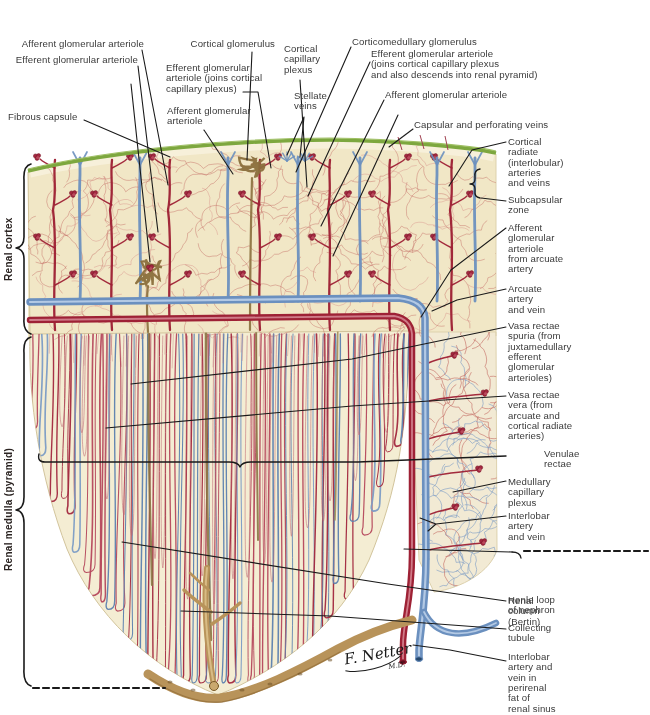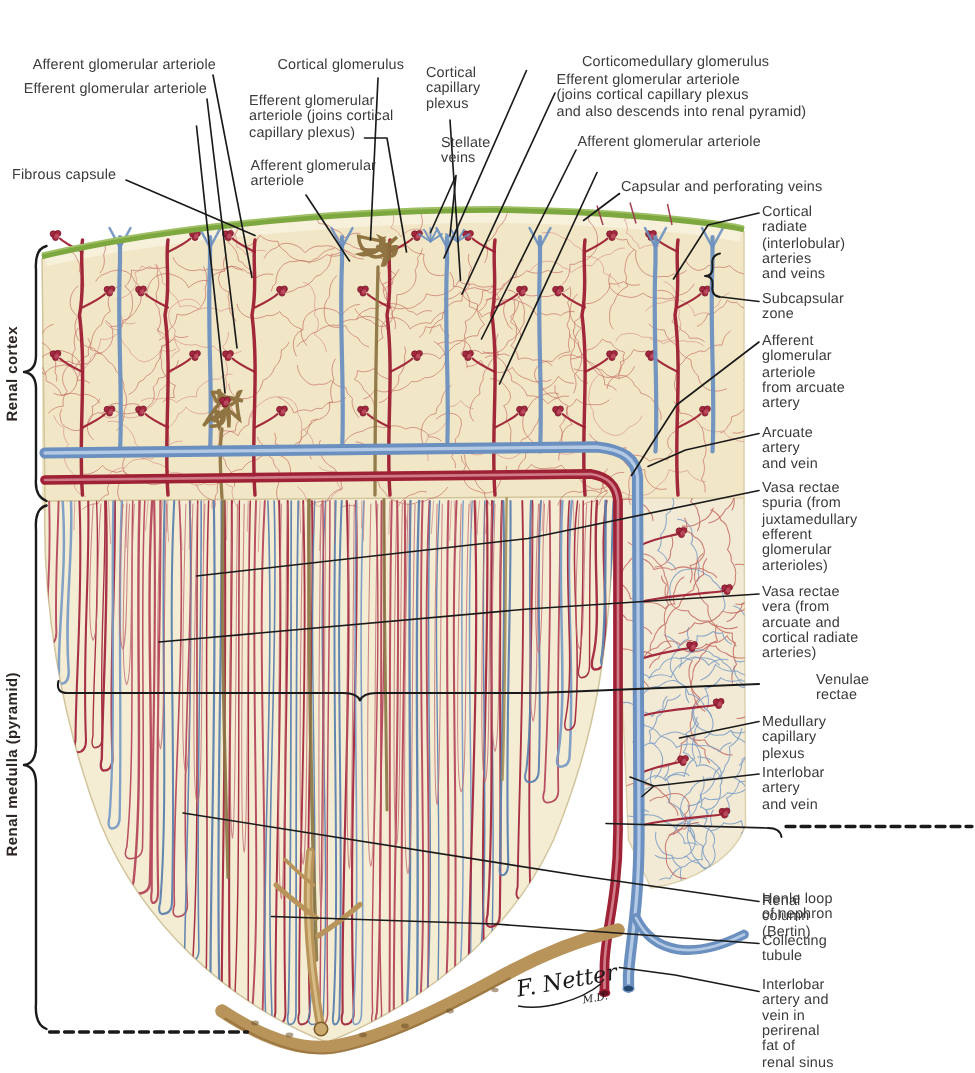--- a/index.html
+++ b/index.html
@@ -663,32 +663,32 @@
       <path d="M31,164 Q23,166 24,180 L24,237 Q24,247 16,248 Q24,249 24,259 L24,319 Q23,331 31,334" stroke-width="1.6"></path>
       <path d="M31,337 Q23,339 24,353 L24,497 Q24,509 16,510 Q24,511 24,523 L24,669 Q23,683 31,686" stroke-width="1.6"></path>
       <path d="M33,688 L165,688" stroke-width="2.2" stroke-dasharray="6 4"></path>
     </g>
   </svg>
 
   <div id="labels">
       <div class="lbl r" style="left: 20px; top: 39px; width: 124px;">Afferent glomerular arteriole</div>
       <div class="lbl r" style="left: 12px; top: 55px; width: 126px;">Efferent glomerular arteriole</div>
       <div class="lbl" style="left: 8px; top: 112px; width: 78px;">Fibrous capsule</div>
-      <div class="lbl" style="left: 185px; top: 39px; width: 90px;">Cortical glomerulus</div>
+      <div class="lbl" style="left: 185px; top: 39px; width: 90px; text-align: right;">Cortical glomerulus</div>
       <div class="lbl" style="left: 166px; top: 63px; width: 100px;">Efferent glomerular
 arteriole (joins cortical
 capillary plexus)</div>
       <div class="lbl" style="left: 284px; top: 44px; width: 45px;">Cortical
 capillary
 plexus</div>
       <div class="lbl" style="left: 294px; top: 91px; width: 40px;">Stellate
 veins</div>
       <div class="lbl" style="left: 167px; top: 106px; width: 90px;">Afferent glomerular
 arteriole</div>
-      <div class="lbl" style="left: 352px; top: 37px; width: 140px; margin-left: 36px;">Corticomedullary glomerulus</div>
+      <div class="lbl" style="left: 352px; top: 37px; width: 140px;">Corticomedullary glomerulus</div>
       <div class="lbl" style="left: 371px; top: 49px; width: 185px;">Efferent glomerular arteriole
 (joins cortical capillary plexus
 and also descends into renal pyramid)</div>
       <div class="lbl" style="left: 385px; top: 90px; width: 135px;">Afferent glomerular arteriole</div>
       <div class="lbl" style="left: 414px; top: 120px; width: 150px;">Capsular and perforating veins</div>
       <div class="lbl" style="left: 508px; top: 137px; width: 70px;">Cortical
 radiate
 (interlobular)
 arteries
 and veins</div>

